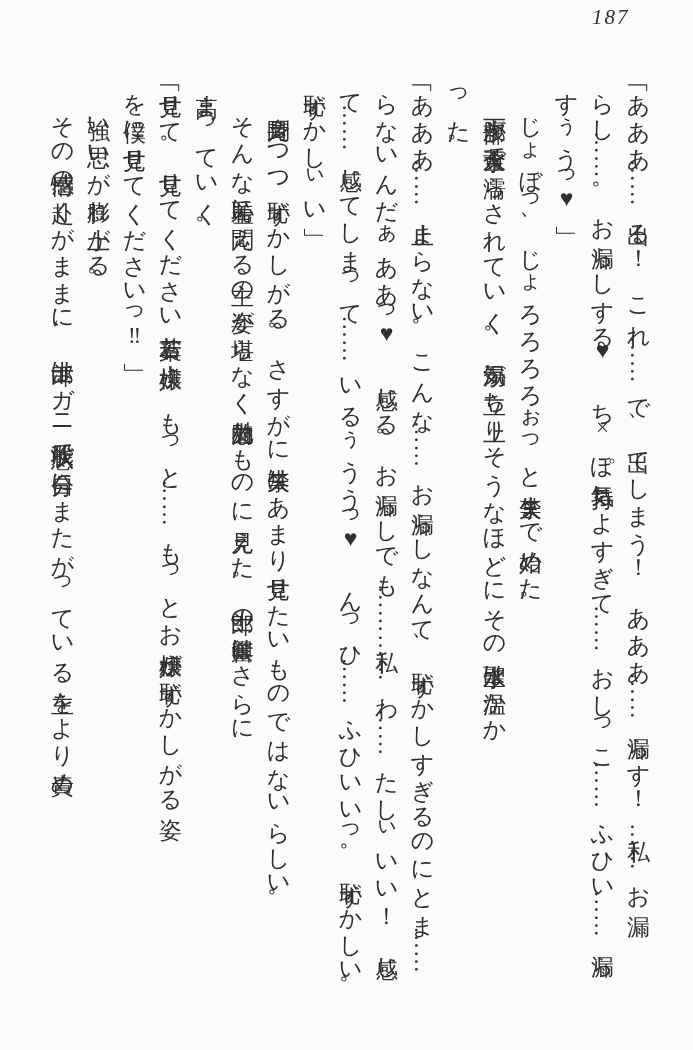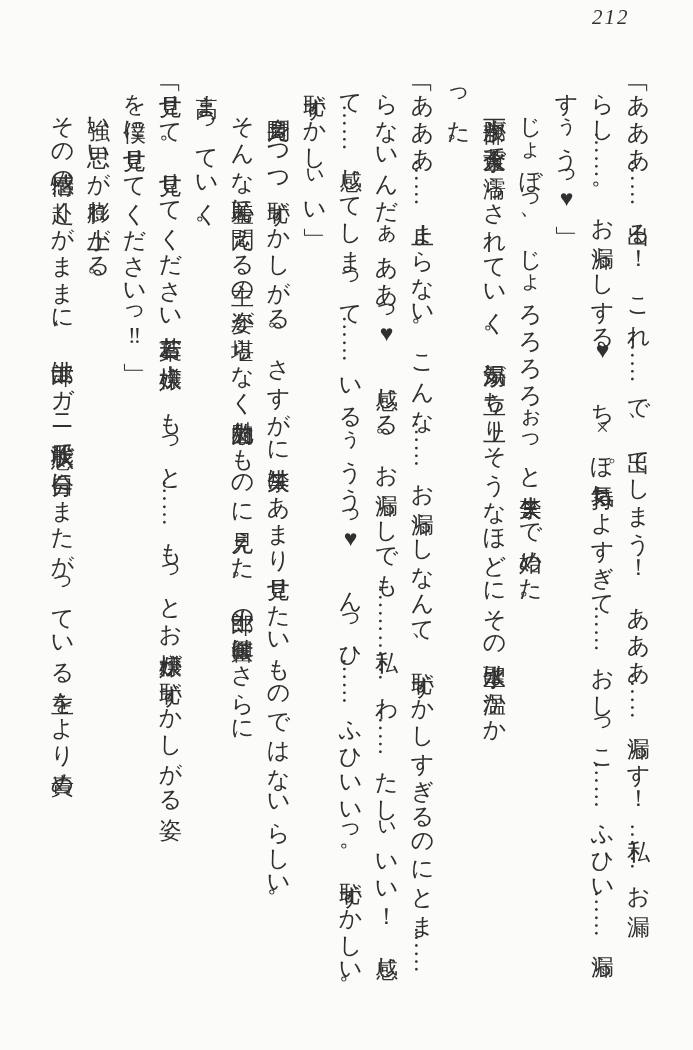--- a/index.html
+++ b/index.html
@@ -40,21 +40,21 @@
   }
   .col {
     height: 916px;
     overflow: visible;
   }
 </style>
 </head>
 <body>
 
 <div class="page">
-  <div class="page-number">212</div>
+  <div class="page-number">187</div>
 
   <div class="text-block">
     <div class="col">「あああ……出る！　これ……で、出てしまう！　あああ……漏らす！　私……お漏</div>
     <div class="col">らし……。お漏らしする♥　ち×ぽ気持ちよすぎて……おしっこ……ふひい……漏ら</div>
     <div class="col">すぅうっ♥」</div>
     <div class="col">　じょぼっ、じょろろろろぉっと失禁まで始めた。</div>
     <div class="col">　下腹部が黄金水で濡らされていく。湯気が立ち上りそうなほどにその聖水は温かか</div>
     <div class="col">った。</div>
     <div class="col">「あああ……止まらない。こんな……お漏らしなんて、恥ずかしすぎるのにとま……</div>
     <div class="col">らないんだぁああっ♥　感じる。お漏らしでも……私……わ……たしぃいい！　感じ</div>

